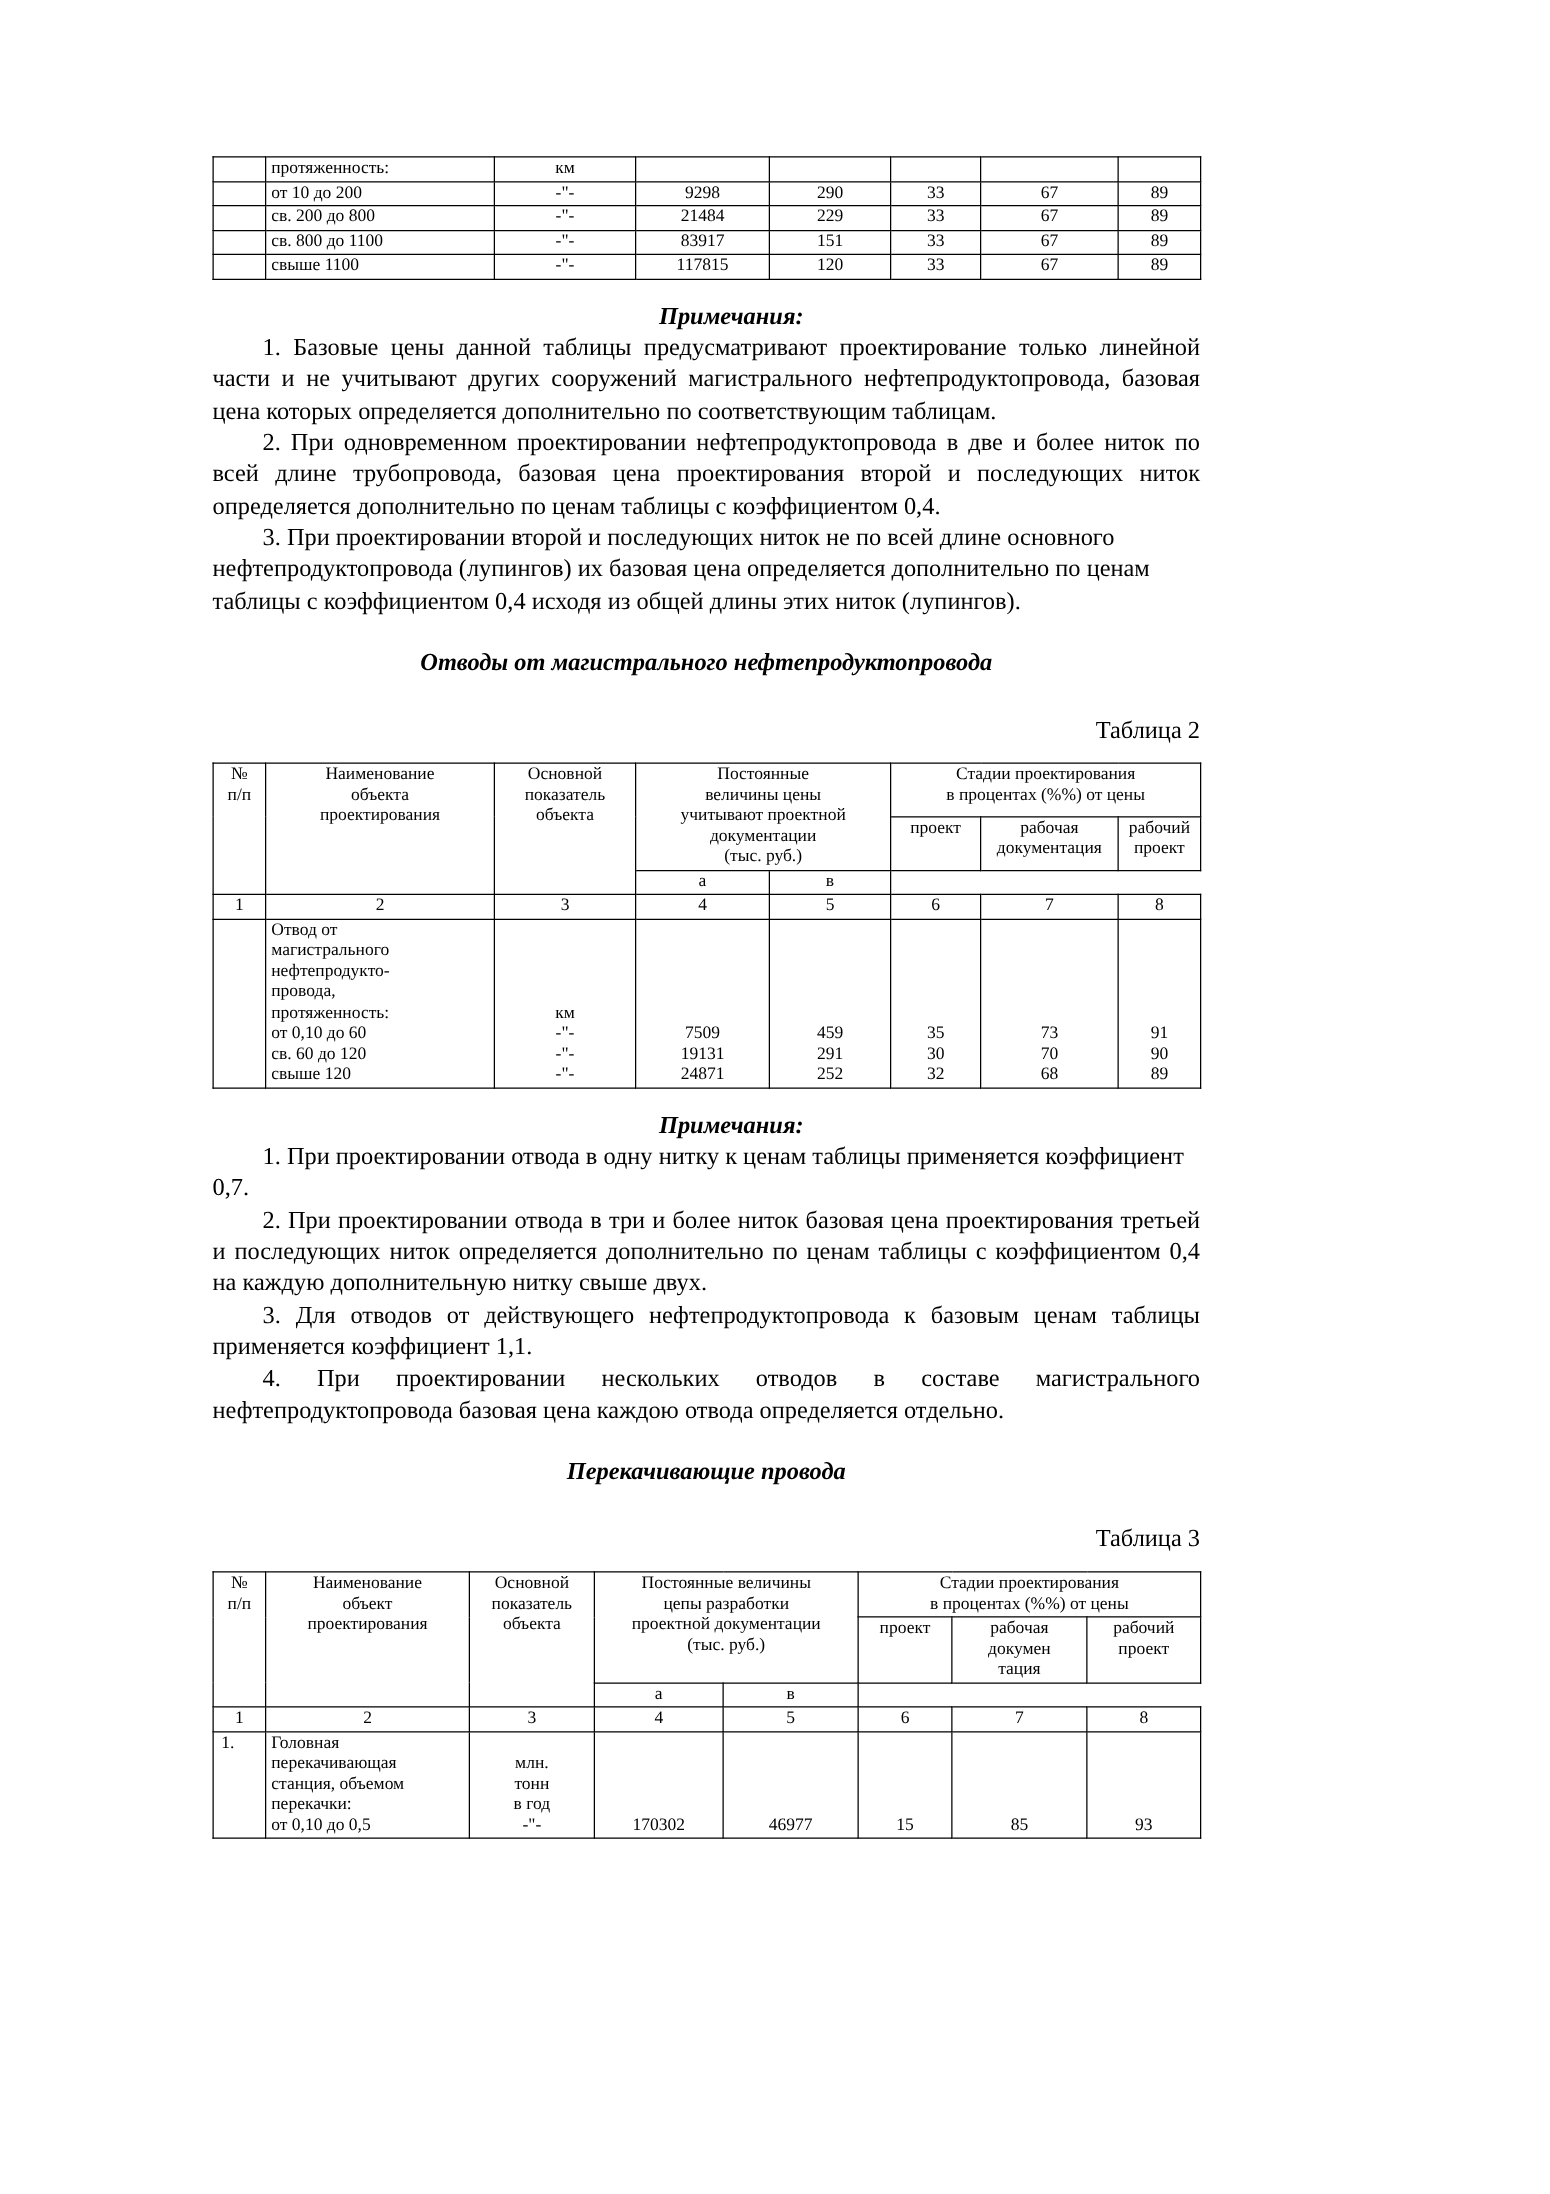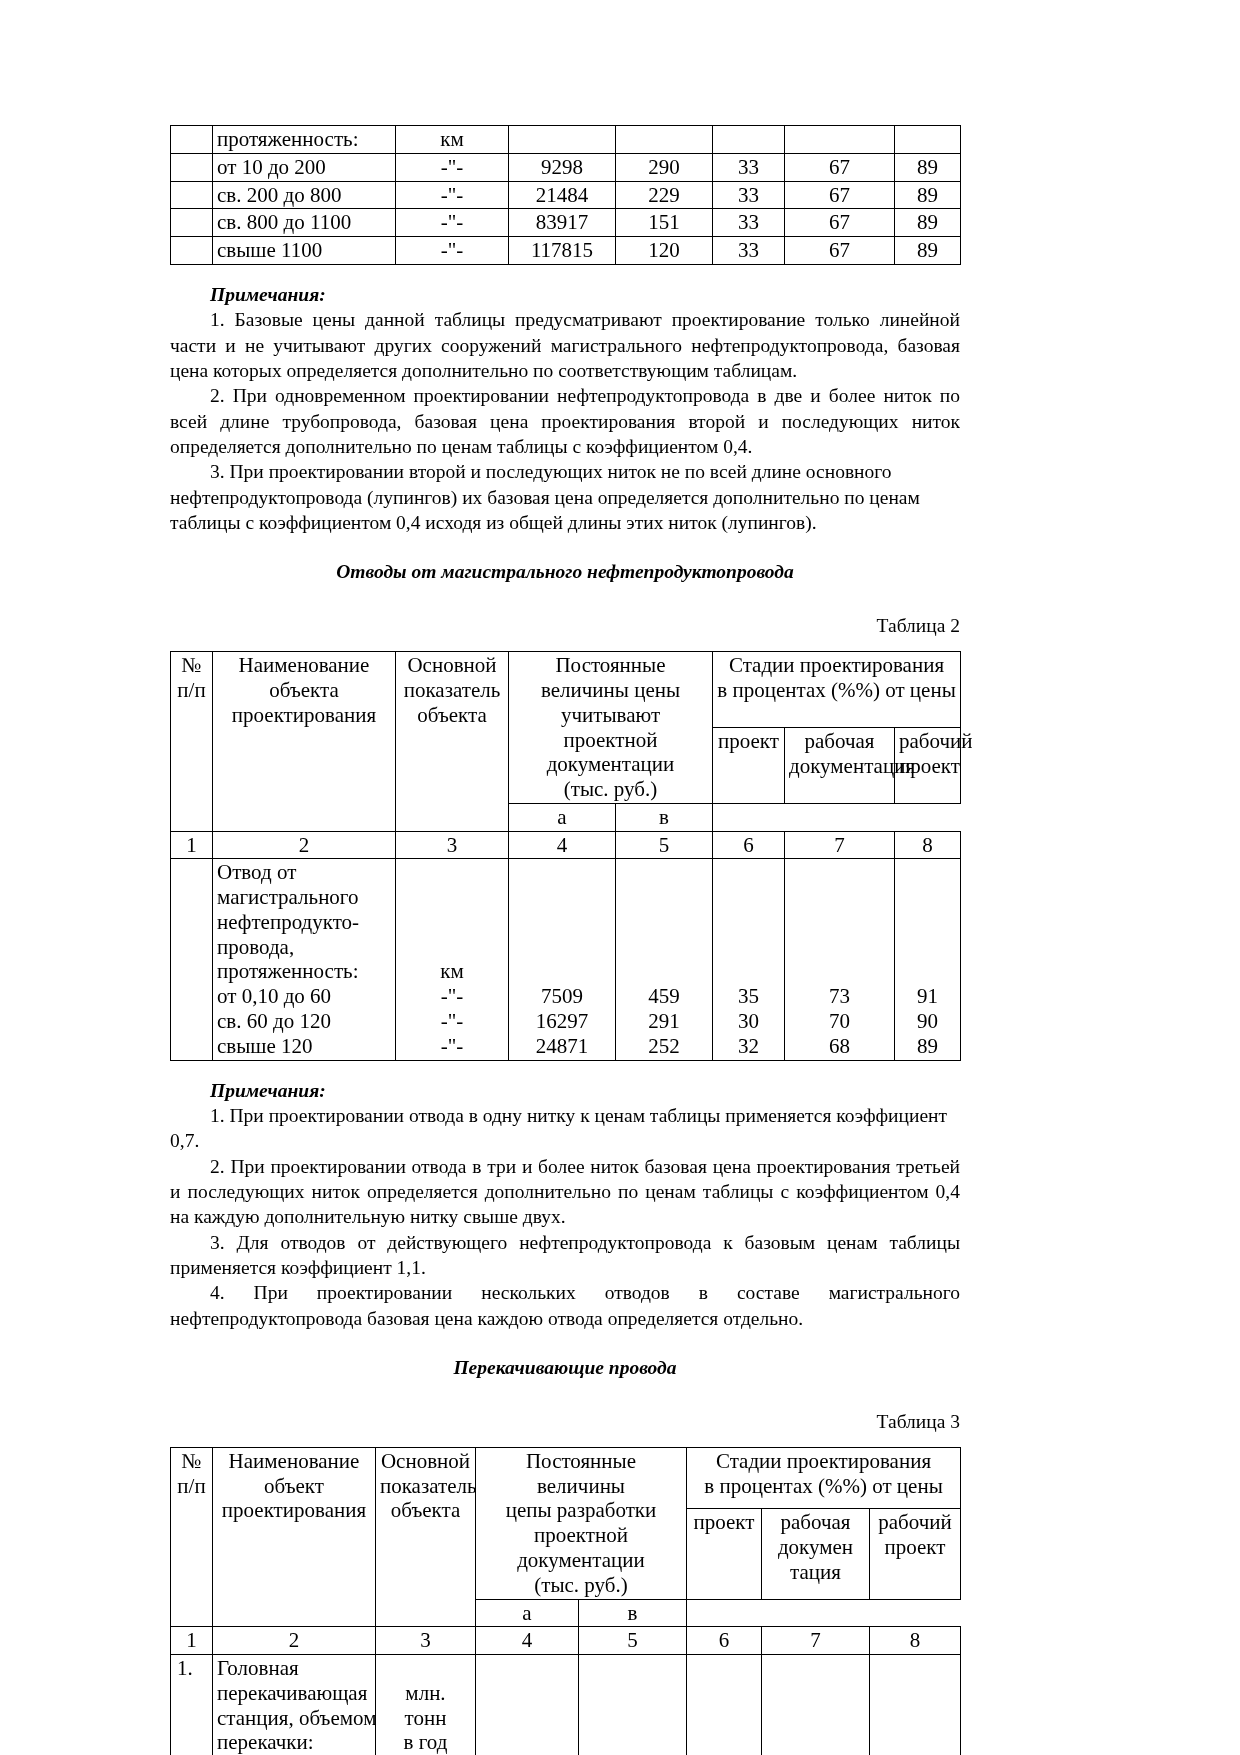--- a/index.html
+++ b/index.html
@@ -23,21 +23,21 @@
   }
   .content {
     width: 790px;
   }
 
   
   table.doc-table {
     border-collapse: collapse;
     width: 790px;
     table-layout: fixed;
-    font-size: 21px;
+    font-size: 14px;
     line-height: 1.18;
   }
   table.doc-table td,
   table.doc-table th {
     border: 1.6px solid #000;
     padding: 1px 4px;
     font-weight: normal;
     vertical-align: top;
   }
   .c-center { text-align: center; }
@@ -54,21 +54,21 @@
   .notes {
     margin-top: 17px;
     font-size: 19.5px;
     line-height: 1.30;
     text-align: justify;
   }
   .notes-title {
     font-weight: bold;
     font-style: italic;
     text-indent: 40px;
-    text-align: left;
+    text-align: center;
     margin: 0 0 0 0;
   }
   .notes p.note {
     margin: 0;
     text-indent: 40px;
     text-align: justify;
   }
   .notes p.note-last {
     text-align: left;
   }
@@ -258,21 +258,21 @@
             <div>-"-</div>
             <div>-"-</div>
           </td>
           <td class="c-center cell-lines">
             <div style="visibility:hidden">.</div>
             <div style="visibility:hidden">.</div>
             <div style="visibility:hidden">.</div>
             <div style="visibility:hidden">.</div>
             <div style="visibility:hidden">.</div>
             <div>7509</div>
-            <div>16297</div>
+            <div>19131</div>
             <div>24871</div>
           </td>
           <td class="c-center cell-lines">
             <div style="visibility:hidden">.</div>
             <div style="visibility:hidden">.</div>
             <div style="visibility:hidden">.</div>
             <div style="visibility:hidden">.</div>
             <div style="visibility:hidden">.</div>
             <div>459</div>
             <div>291</div>

